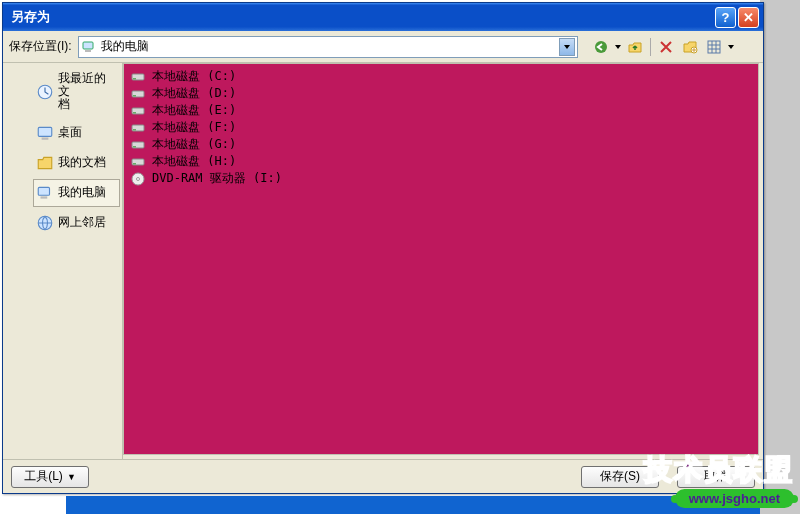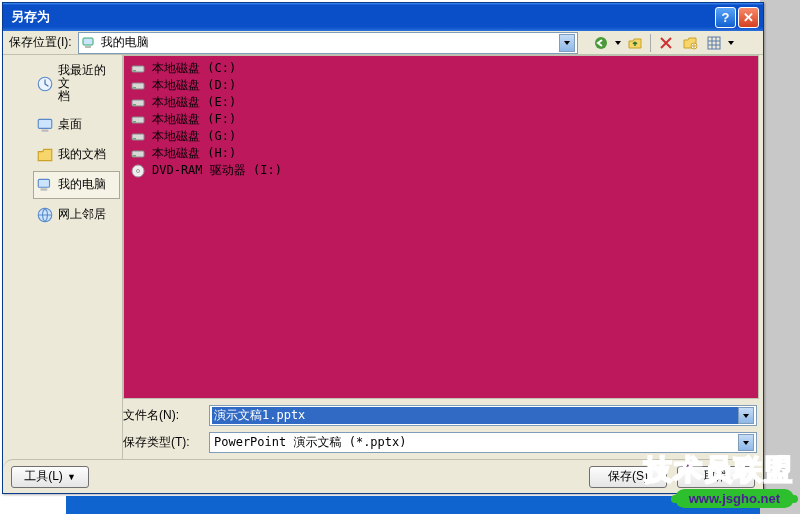--- a/index.html
+++ b/index.html
@@ -46,21 +46,21 @@
     border: 1px solid #fff;
     border-radius: 3px;
     display: flex; align-items: center; justify-content: center;
     font-weight: bold;
     font-size: 13px;
     cursor: pointer;
   }
   .titlebar .help-btn { background: linear-gradient(to bottom,#5aa5f8,#1060d0); }
   .titlebar .close-btn { background: linear-gradient(to bottom,#f88a6a,#d44020); }
   .toolbar {
-    height: 24px;
+    height: 32px;
     display: flex;
     align-items: center;
     padding: 4px 6px;
     gap: 6px;
     border-bottom: 1px solid #c0c0b0;
   }
   .toolbar .label { white-space: nowrap; }
   .location-combo {
     flex: 0 0 500px;
     height: 22px;
@@ -148,22 +148,21 @@
   }
   .field-combo .txt{flex:1;padding:0 2px;font-family:"SimSun",monospace;}
   .field-combo .txt.sel{background:#316ac5;color:#fff;}
   .field-combo .arrow{ width: 16px; height: 17px; background: linear-gradient(#c6dcf6,#8eb8e8); border:1px solid #7f9db9; display:flex;align-items:center;justify-content:center;}
   .footer {
     height: 34px;
     border-top: 1px solid #c0c0b0;
     display: flex;
     align-items: center;
     padding: 0 8px;
-    gap: 10px;
-    border-radius: 10px;
+    gap: 18px;
   }
   .footer .spacer{flex:1;}
   .winbtn {
     min-width: 78px;
     height: 22px;
     border: 1px solid #707070;
     border-radius: 3px;
     background: linear-gradient(#fdfdfd,#e5e5e5);
     display: flex; align-items: center; justify-content: center;
     cursor: pointer;
@@ -386,40 +385,20 @@
           <div class="drive-row">
             <span class="d-icon">
               <svg width="16" height="16" viewBox="0 0 16 16">
                 <circle cx="8" cy="8" r="6" fill="#eee" stroke="#999"></circle>
                 <circle cx="8" cy="8" r="1.5" fill="#fff" stroke="#999"></circle>
               </svg>
             </span>
             <span>DVD-RAM 驱动器 (I:)</span>
           </div>
         </div>
-      <div class="bottom-fields">
-        <div class="field-row">
-          <span class="flabel">文件名(N):</span>
-          <div class="field-combo">
-            <span class="txt sel">演示文稿1.pptx</span>
-            <span class="arrow">
-                <span class="tri-down sm"></span>
-              </span>
-          </div>
-        </div>
-        <div class="field-row">
-          <span class="flabel">保存类型(T):</span>
-          <div class="field-combo">
-            <span class="txt">PowerPoint 演示文稿 (*.pptx)</span>
-            <span class="arrow">
-                <span class="tri-down sm"></span>
-              </span>
-          </div>
-        </div>
-      </div>
     </div>
   </div>
 
   <div class="footer">
     <div class="winbtn">
       <span>工具(L)</span>
       <span class="drop">▼</span>
     </div>
     <div class="spacer"></div>
     <div class="winbtn">

